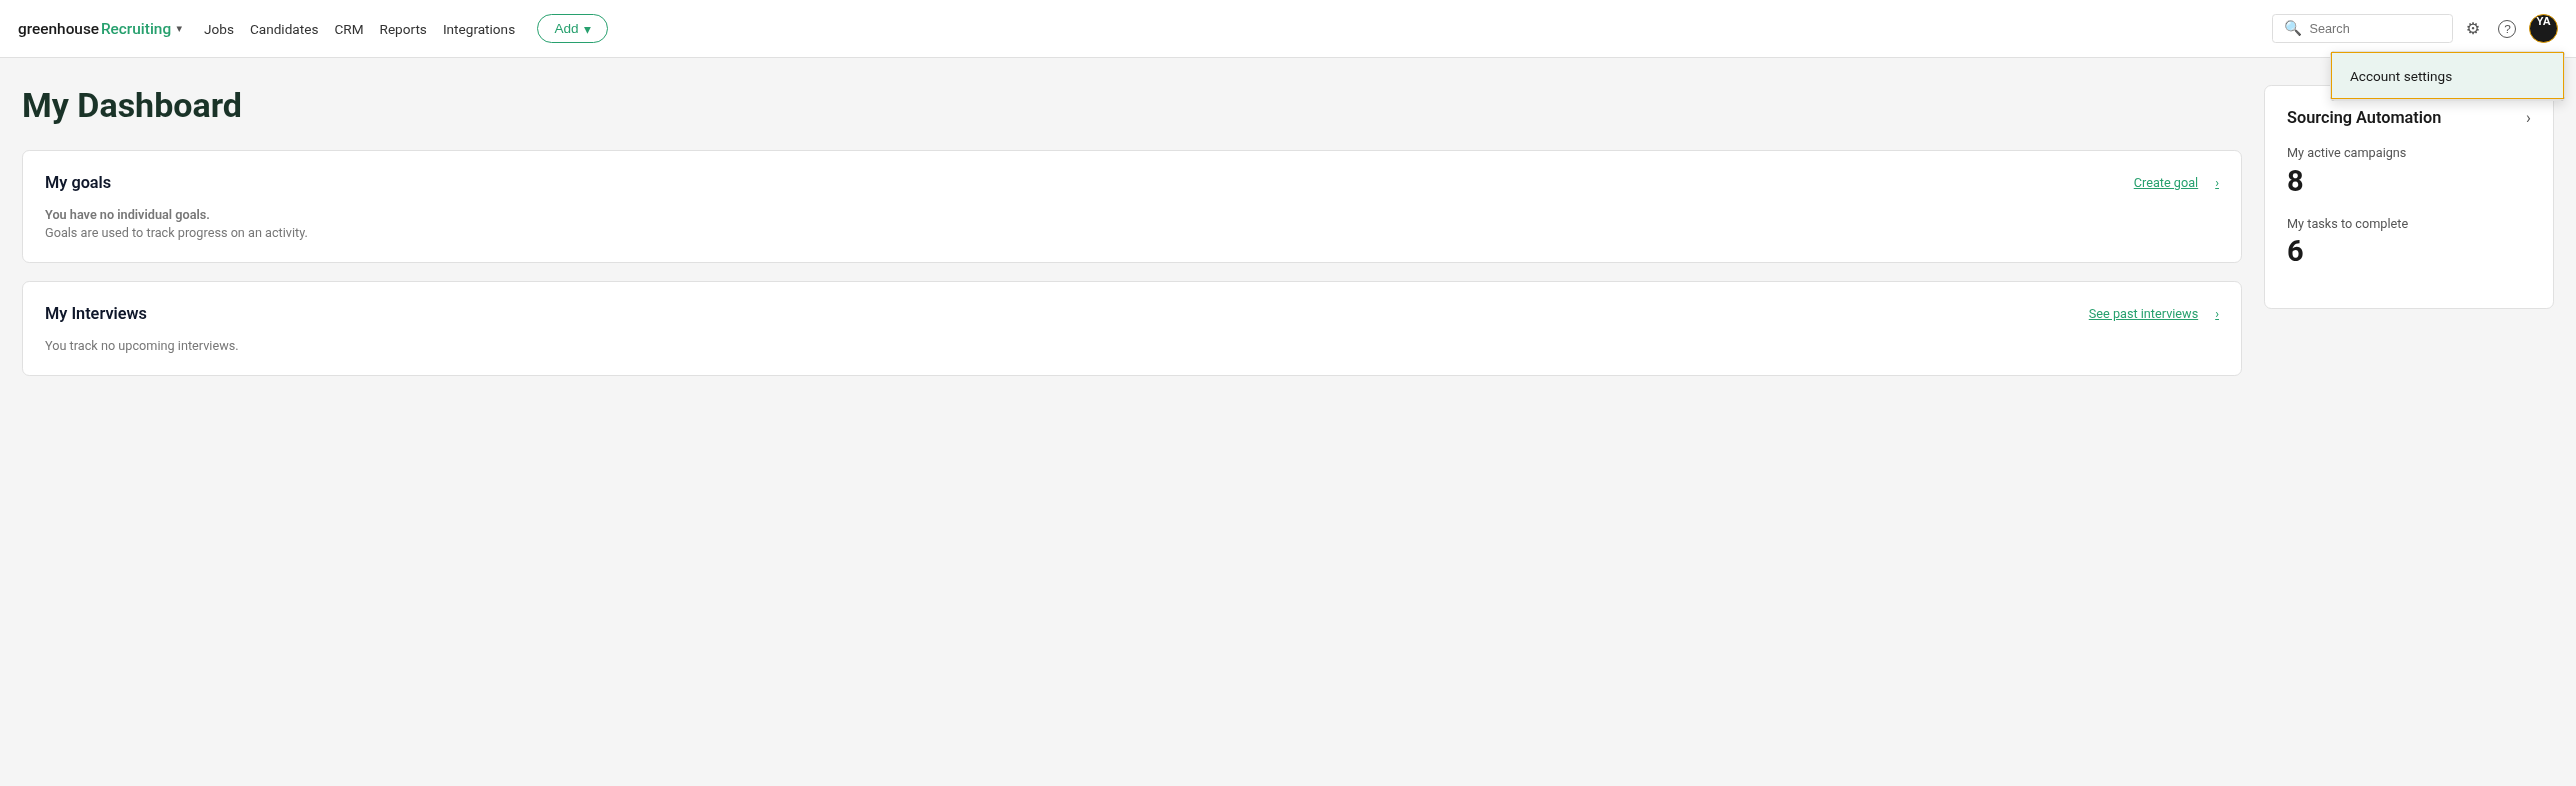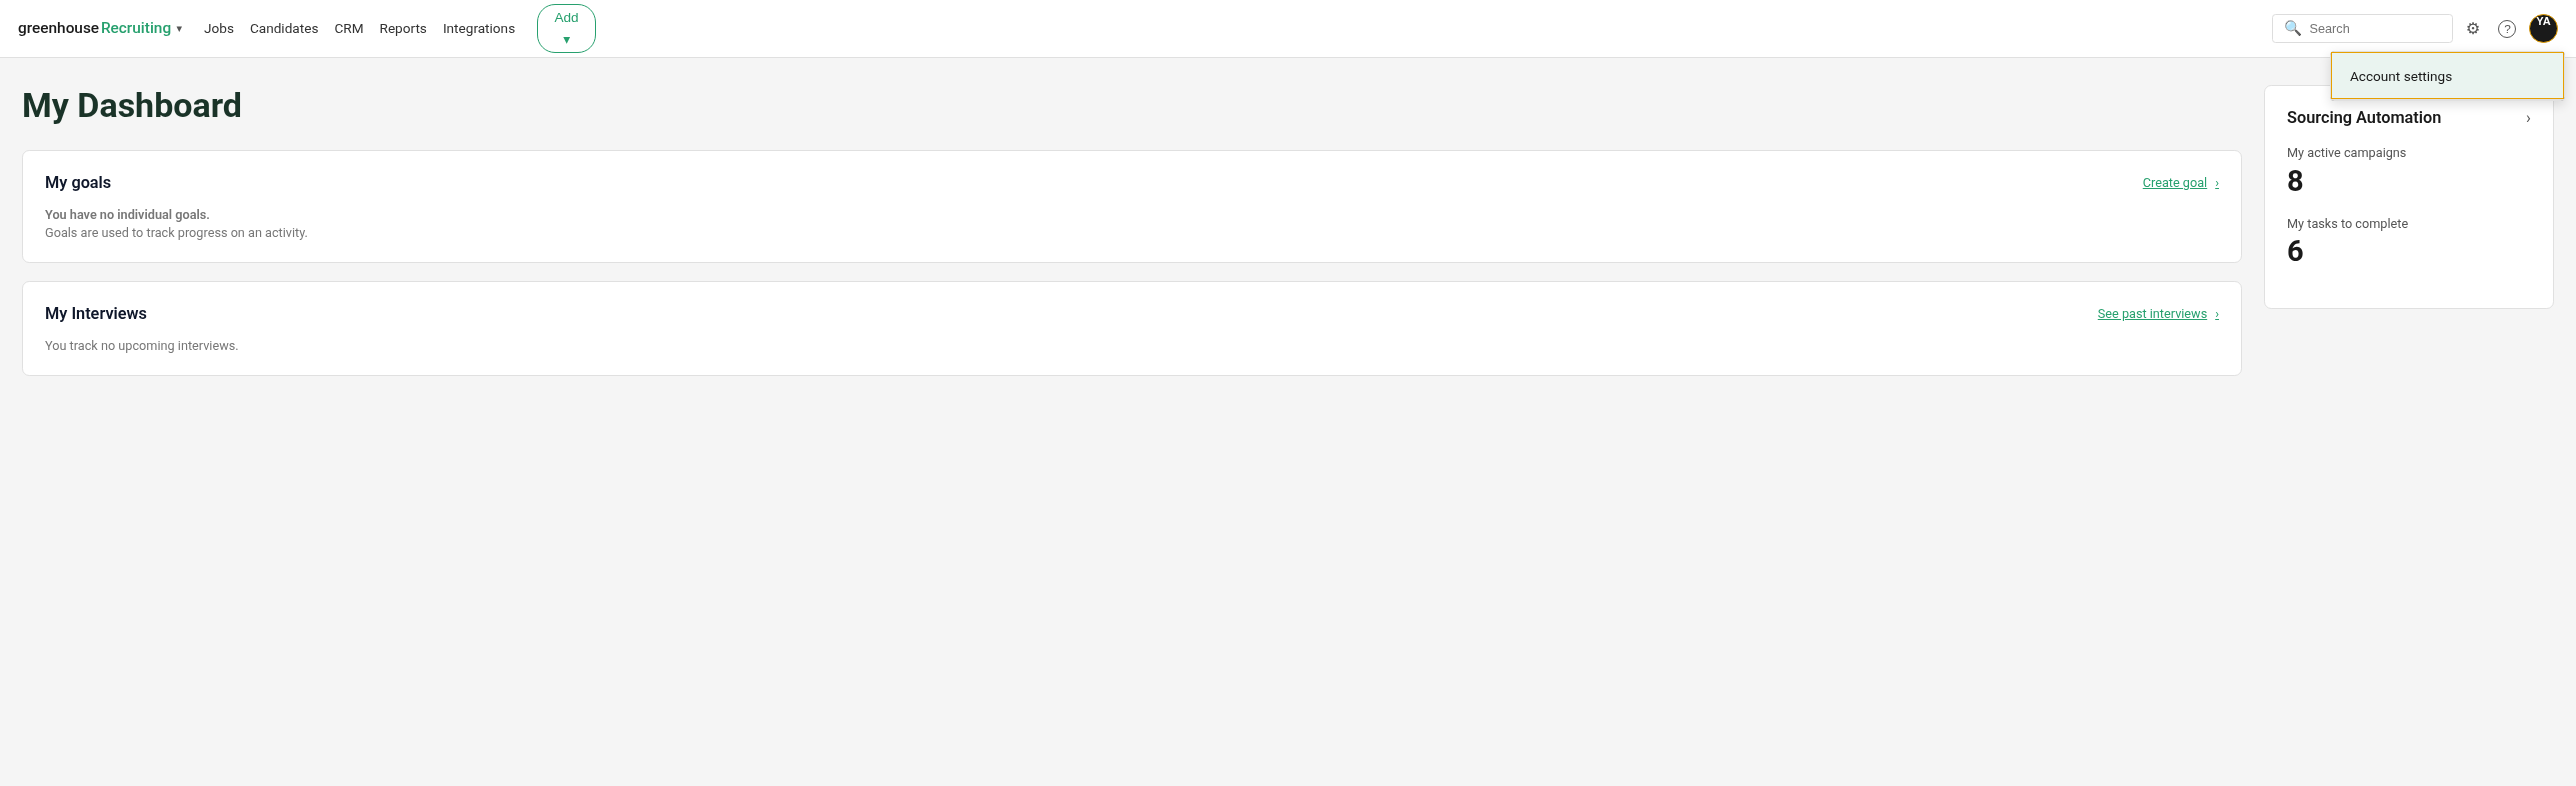--- a/index.html
+++ b/index.html
@@ -74,21 +74,20 @@
       color: #27a06e;
       background: transparent;
       border-radius: 18px;
       padding: 5.4px 16.3px;
       font-size: 13.6px;
       cursor: pointer;
       display: flex;
       align-items: center;
       gap: 5.4px;
       font-weight: 500;
-      flex-direction: column;
     }
 
     .navbar-right {
       display: flex;
       align-items: center;
       gap: 7.2px;
     }
 
     .search-box {
       display: flex;
@@ -212,21 +211,21 @@
       color: #0f172a;
     }
 
     .card-link {
       color: #27a06e;
       text-decoration: underline;
       font-size: 12.7px;
       cursor: pointer;
       display: flex;
       align-items: center;
-      gap: 8px;
+      gap: 17px;
     }
 
     .card-subtitle {
       font-size: 12.7px;
       color: #777;
       font-weight: 600;
       margin-bottom: 3.6px;
     }
 
     .card-body-text {

